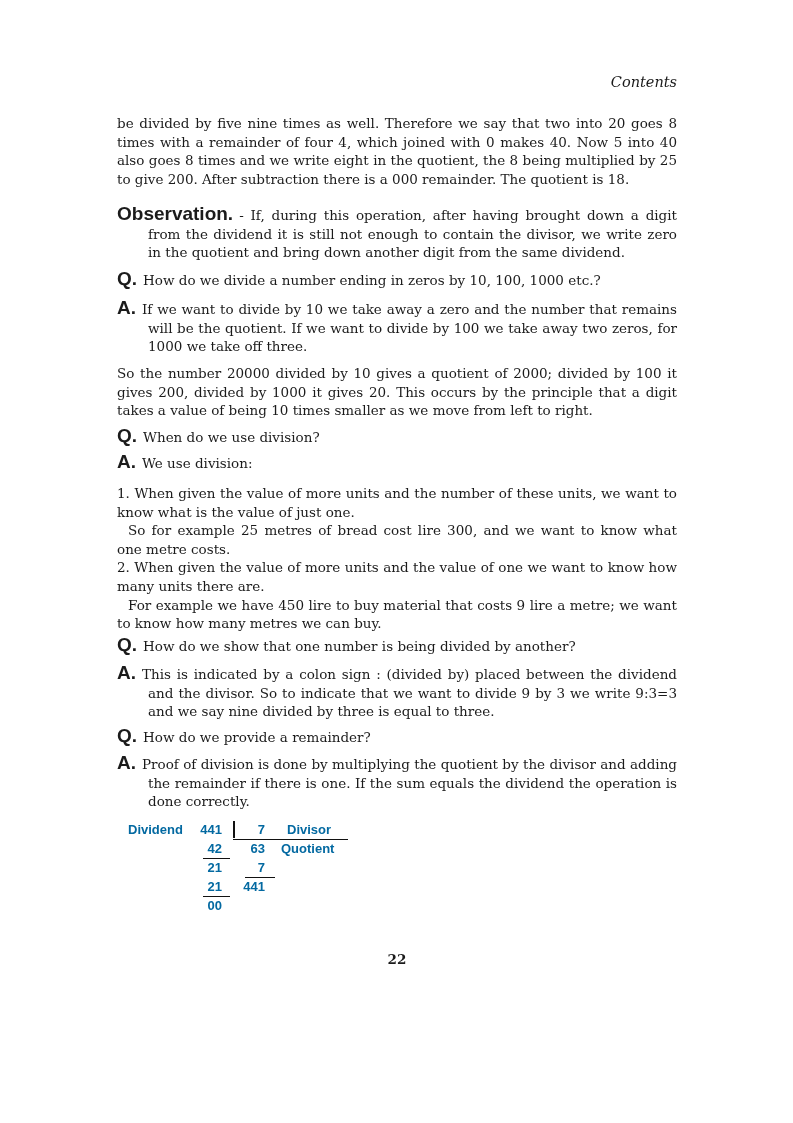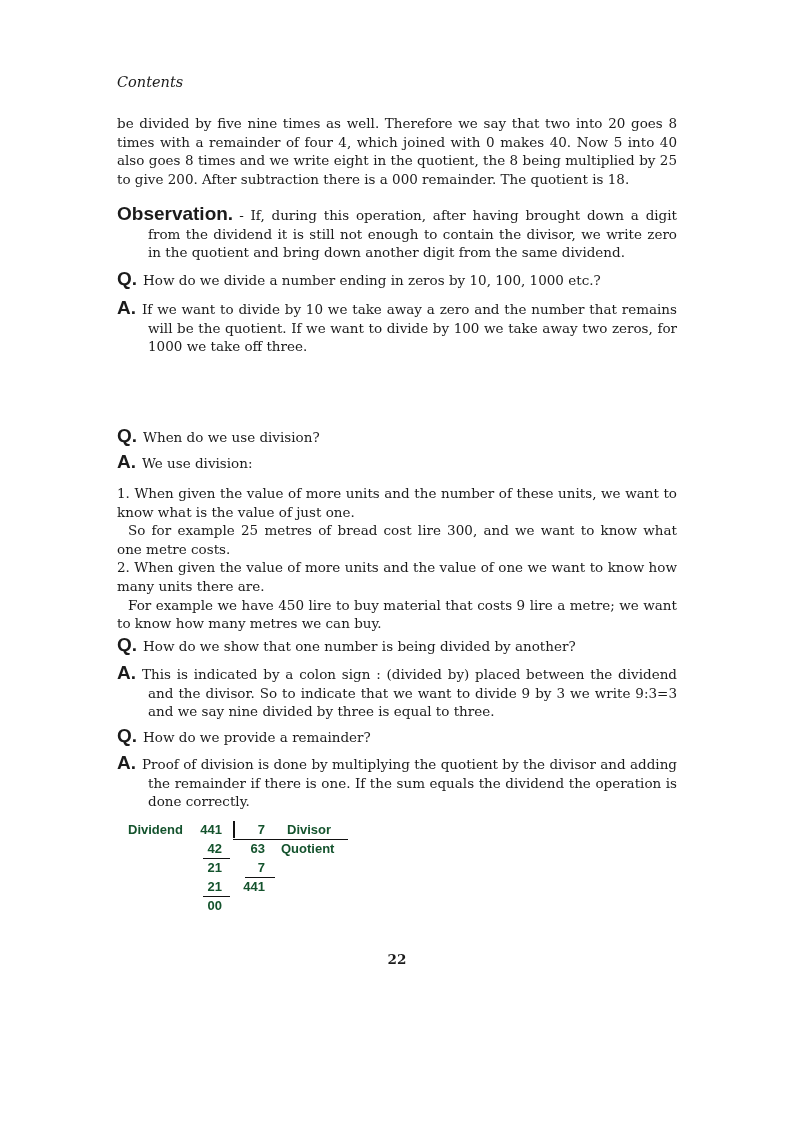--- a/index.html
+++ b/index.html
@@ -18,32 +18,32 @@
   .lab{
     font-family:"Liberation Sans", sans-serif;
     font-weight:700;
     font-size:19px;
     margin-right:6px;
   }
   .ind{text-indent:11px;}
   .flowp{margin:0;}
   .header{
     position:absolute;top:74px;left:117px;width:560px;
-    text-align:left;font-style:italic;font-size:14.5px;
+    text-align:right;font-style:italic;font-size:14.5px;
   }
   .pagenum{
     position:absolute;top:951px;left:117px;width:560px;
     text-align:center;font-size:13.5px;font-weight:bold;
   }
   
   .diagram{
     position:absolute;left:117px;top:819px;width:290px;height:95px;
     font-family:"Liberation Sans", sans-serif;
     font-weight:700;font-size:13px;line-height:15px;
-    color:#14532d;
+    color:#0369a1;
   }
   .dcell{position:absolute;white-space:nowrap;}
   .colA{left:45px;width:60px;text-align:right;}
   .colB{left:88px;width:60px;text-align:right;}
   .dline{position:absolute;background:#111111;height:1.5px;}
   .vbar{position:absolute;background:#111111;width:1.5px;left:116px;top:2px;height:17px;}
 </style>
 </head>
 <body>
 
@@ -52,20 +52,21 @@
   <div class="header">Contents</div>
 
   <p class="abs body" style="top:114px">be divided by five nine times as well. Therefore we say that two into 20 goes 8 times with a remainder of four 4, which joined with 0 makes 40. Now 5 into 40 also goes 8 times and we write eight in the quotient, the 8 being multiplied by 25 to give 200. After subtraction there is a 000 remainder. The quotient is 18.</p>
 
   <p class="abs body hang" style="top:205px"><span class="lab">Observation.</span><span>- If, during this operation, after having brought down a digit from the dividend it is still not enough to contain the divisor, we write zero in the quotient and bring down another digit from the same dividend.</span></p>
 
   <p class="abs body hang" style="top:270px"><span class="lab">Q.</span><span>How do we divide a number ending in zeros by 10, 100, 1000 etc.?</span></p>
 
   <p class="abs body hang" style="top:299px"><span class="lab">A.</span><span>If we want to divide by 10 we take away a zero and the number that remains will be the quotient. If we want to divide by 100 we take away two zeros, for 1000 we take off three.</span></p>
 
+  <p class="abs body" style="top:364px">So the number 20000 divided by 10 gives a quotient of 2000; divided by 100 it gives 200, divided by 1000 it gives 20. This occurs by the principle that a digit takes a value of being 10 times smaller as we move from left to right.</p>
 
   <p class="abs body hang" style="top:427px"><span class="lab">Q.</span><span>When do we use division?</span></p>
 
   <p class="abs body hang" style="top:453px"><span class="lab">A.</span><span>We use division:</span></p>
 
   <div class="abs" style="top:484px">
     <p class="body flowp">1. When given the value of more units and the number of these units, we want to know what is the value of just one.</p>
     <p class="body flowp ind">So for example 25 metres of bread cost lire 300, and we want to know what one metre costs.</p>
     <p class="body flowp">2. When given the value of more units and the value of one we want to know how many units there are.</p>
     <p class="body flowp ind">For example we have 450 lire to buy material that costs 9 lire a metre; we want to know how many metres we can buy.</p>

